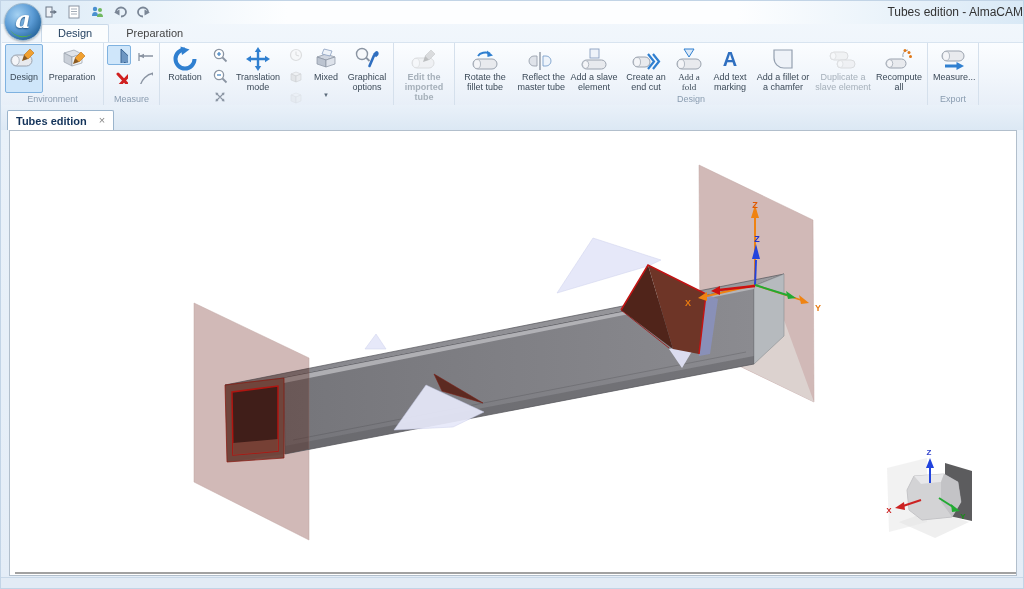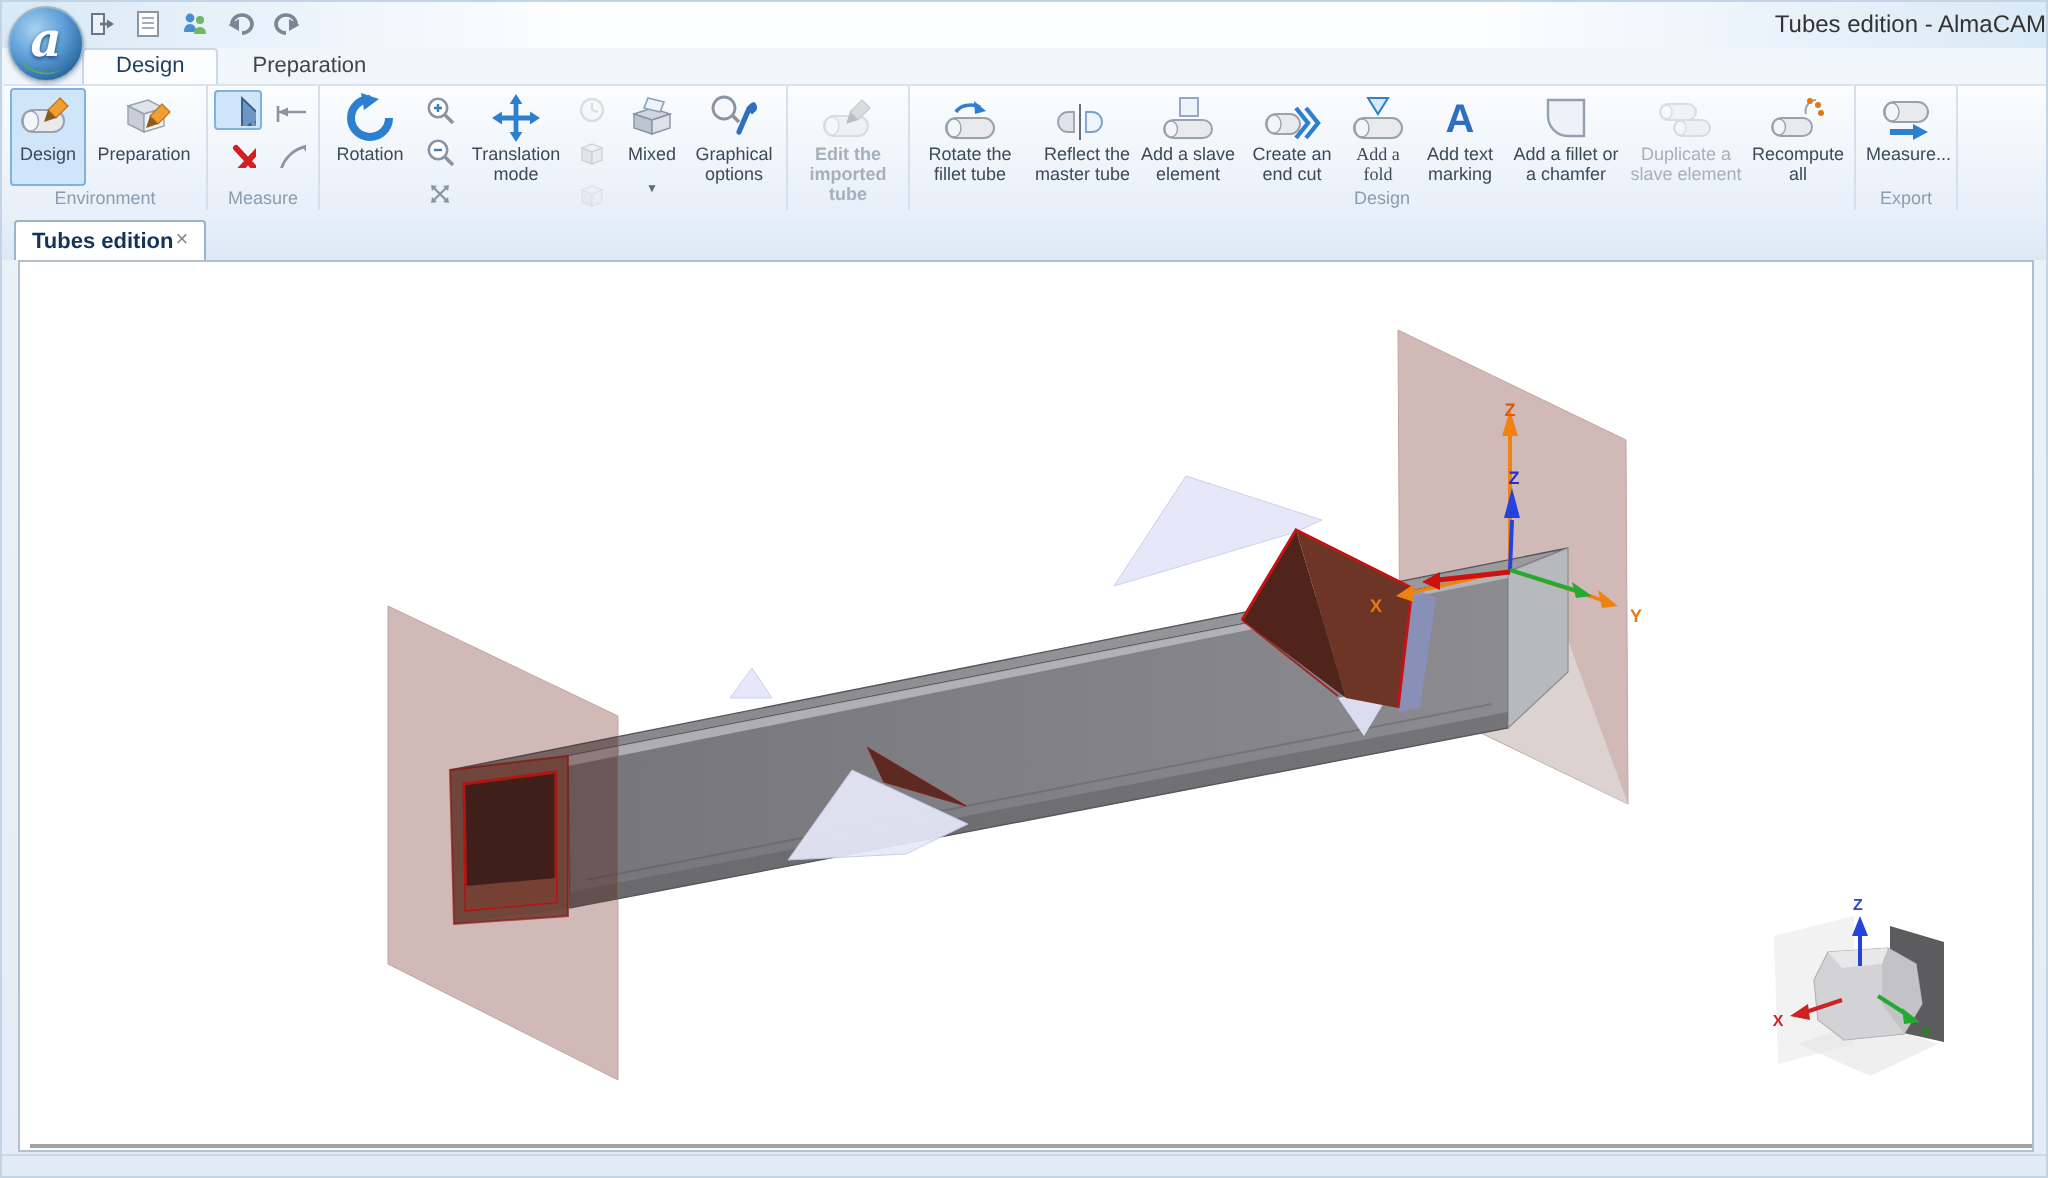--- a/index.html
+++ b/index.html
@@ -37,21 +37,21 @@
   .rbtn.disabled .rbtn-icon{opacity:.45;filter:grayscale(1);}
   .rbtn-caret{font-size:6px;color:#5a6a7a;line-height:6px;}
   .rstack{display:flex;flex-direction:column;gap:1px;padding-top:1px;}
   .sbtn{width:22px;height:18px;display:flex;align-items:center;justify-content:center;border:1px solid transparent;border-radius:2px;}
   .sbtn.selected{background:#cfe6fa;border-color:#7fb2e0;}
   .rstack.disabled .sbtn{opacity:.45;filter:grayscale(1);}
   
   #docstrip{position:absolute;left:0;top:104px;width:100%;height:25px;
     background:linear-gradient(180deg,#e9f1f9 0,#dce8f4 100%);}
   .doctab{position:absolute;left:6px;top:5px;height:19px;background:#fff;border:1px solid #9ab4cc;border-bottom:none;
-    border-radius:2px 2px 0 0;display:flex;align-items:center;padding:0 8px;gap:1px;}
+    border-radius:2px 2px 0 0;display:flex;align-items:center;padding:0 8px;gap:12px;}
   .doctab-label{font-size:11px;font-weight:bold;color:#13335a;}
   .doctab-close{font-size:11px;color:#888;cursor:default;line-height:11px;}
   
   #canvas{position:absolute;left:8px;top:129px;width:1008px;height:446px;background:#fff;
     border:1px solid #b2bfcc;box-sizing:border-box;}
   #canvas svg{display:block;}
   #canvas-bottom-line{position:absolute;left:5px;right:0;bottom:1px;height:2px;background:#a2a2a2;}
   
   #bottomstrip{position:absolute;left:0;top:576px;width:100%;height:13px;background:#e2ebf5;border-top:1px solid #c8d8e8;}
   text{font-family:"Liberation Sans",sans-serif;}

